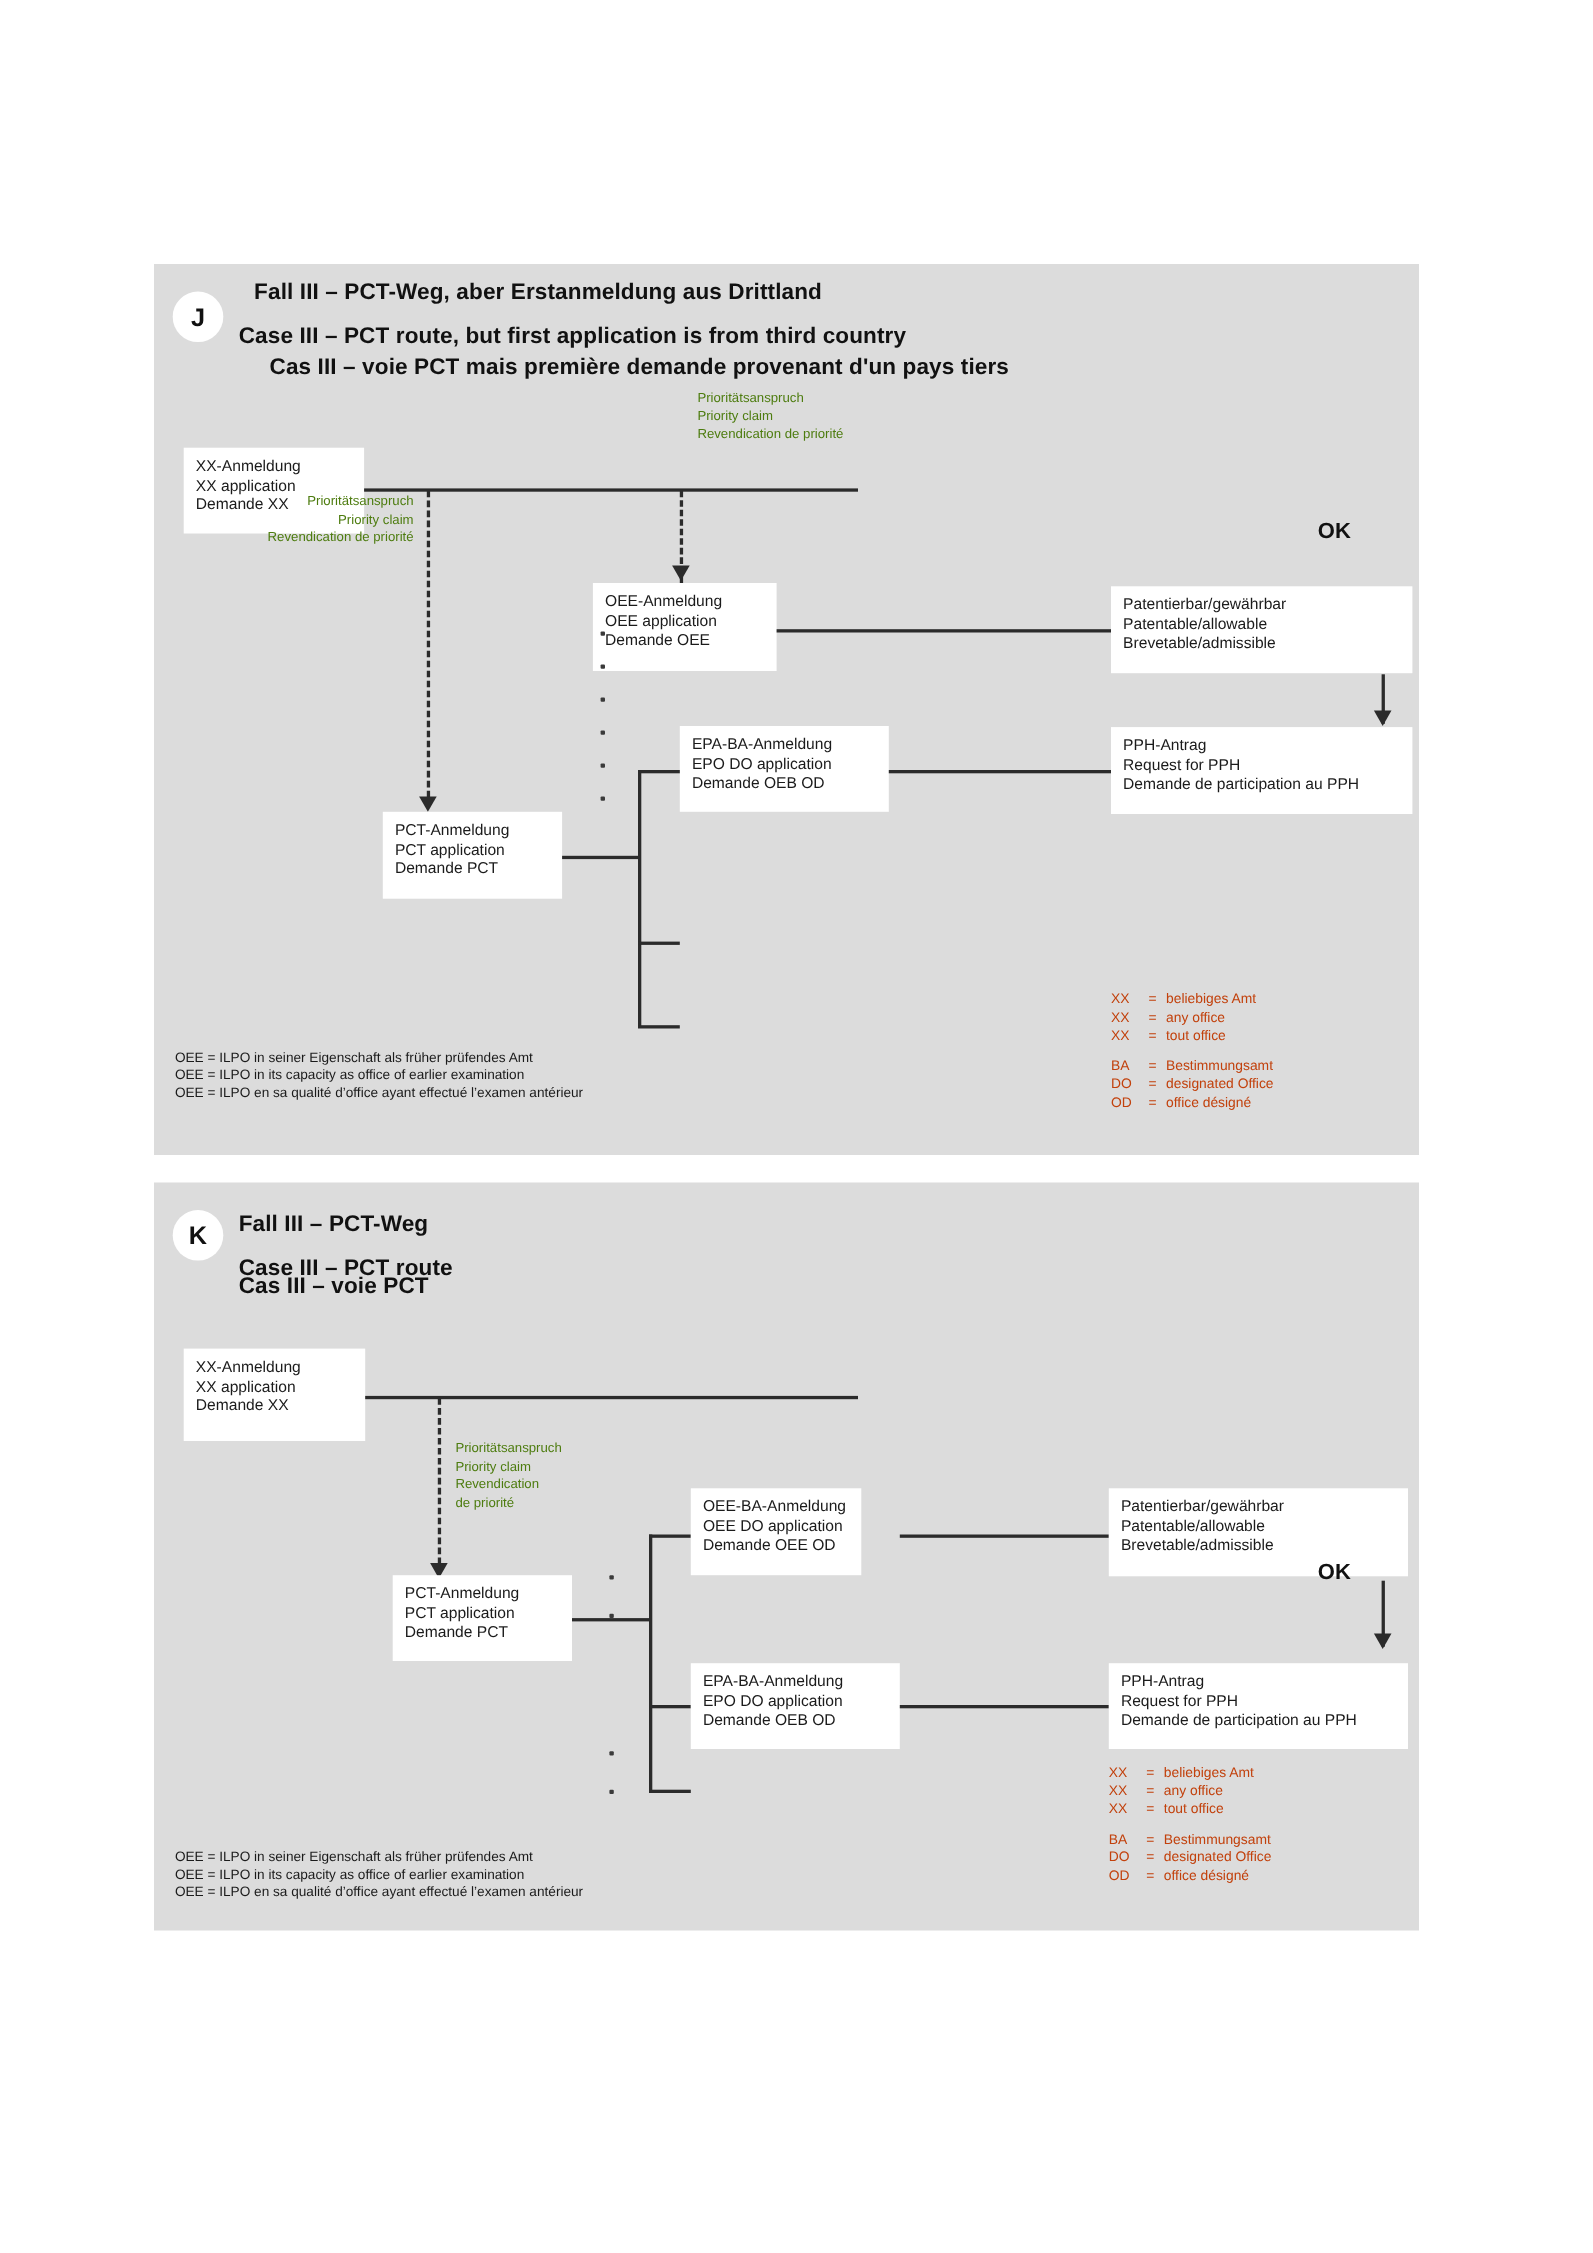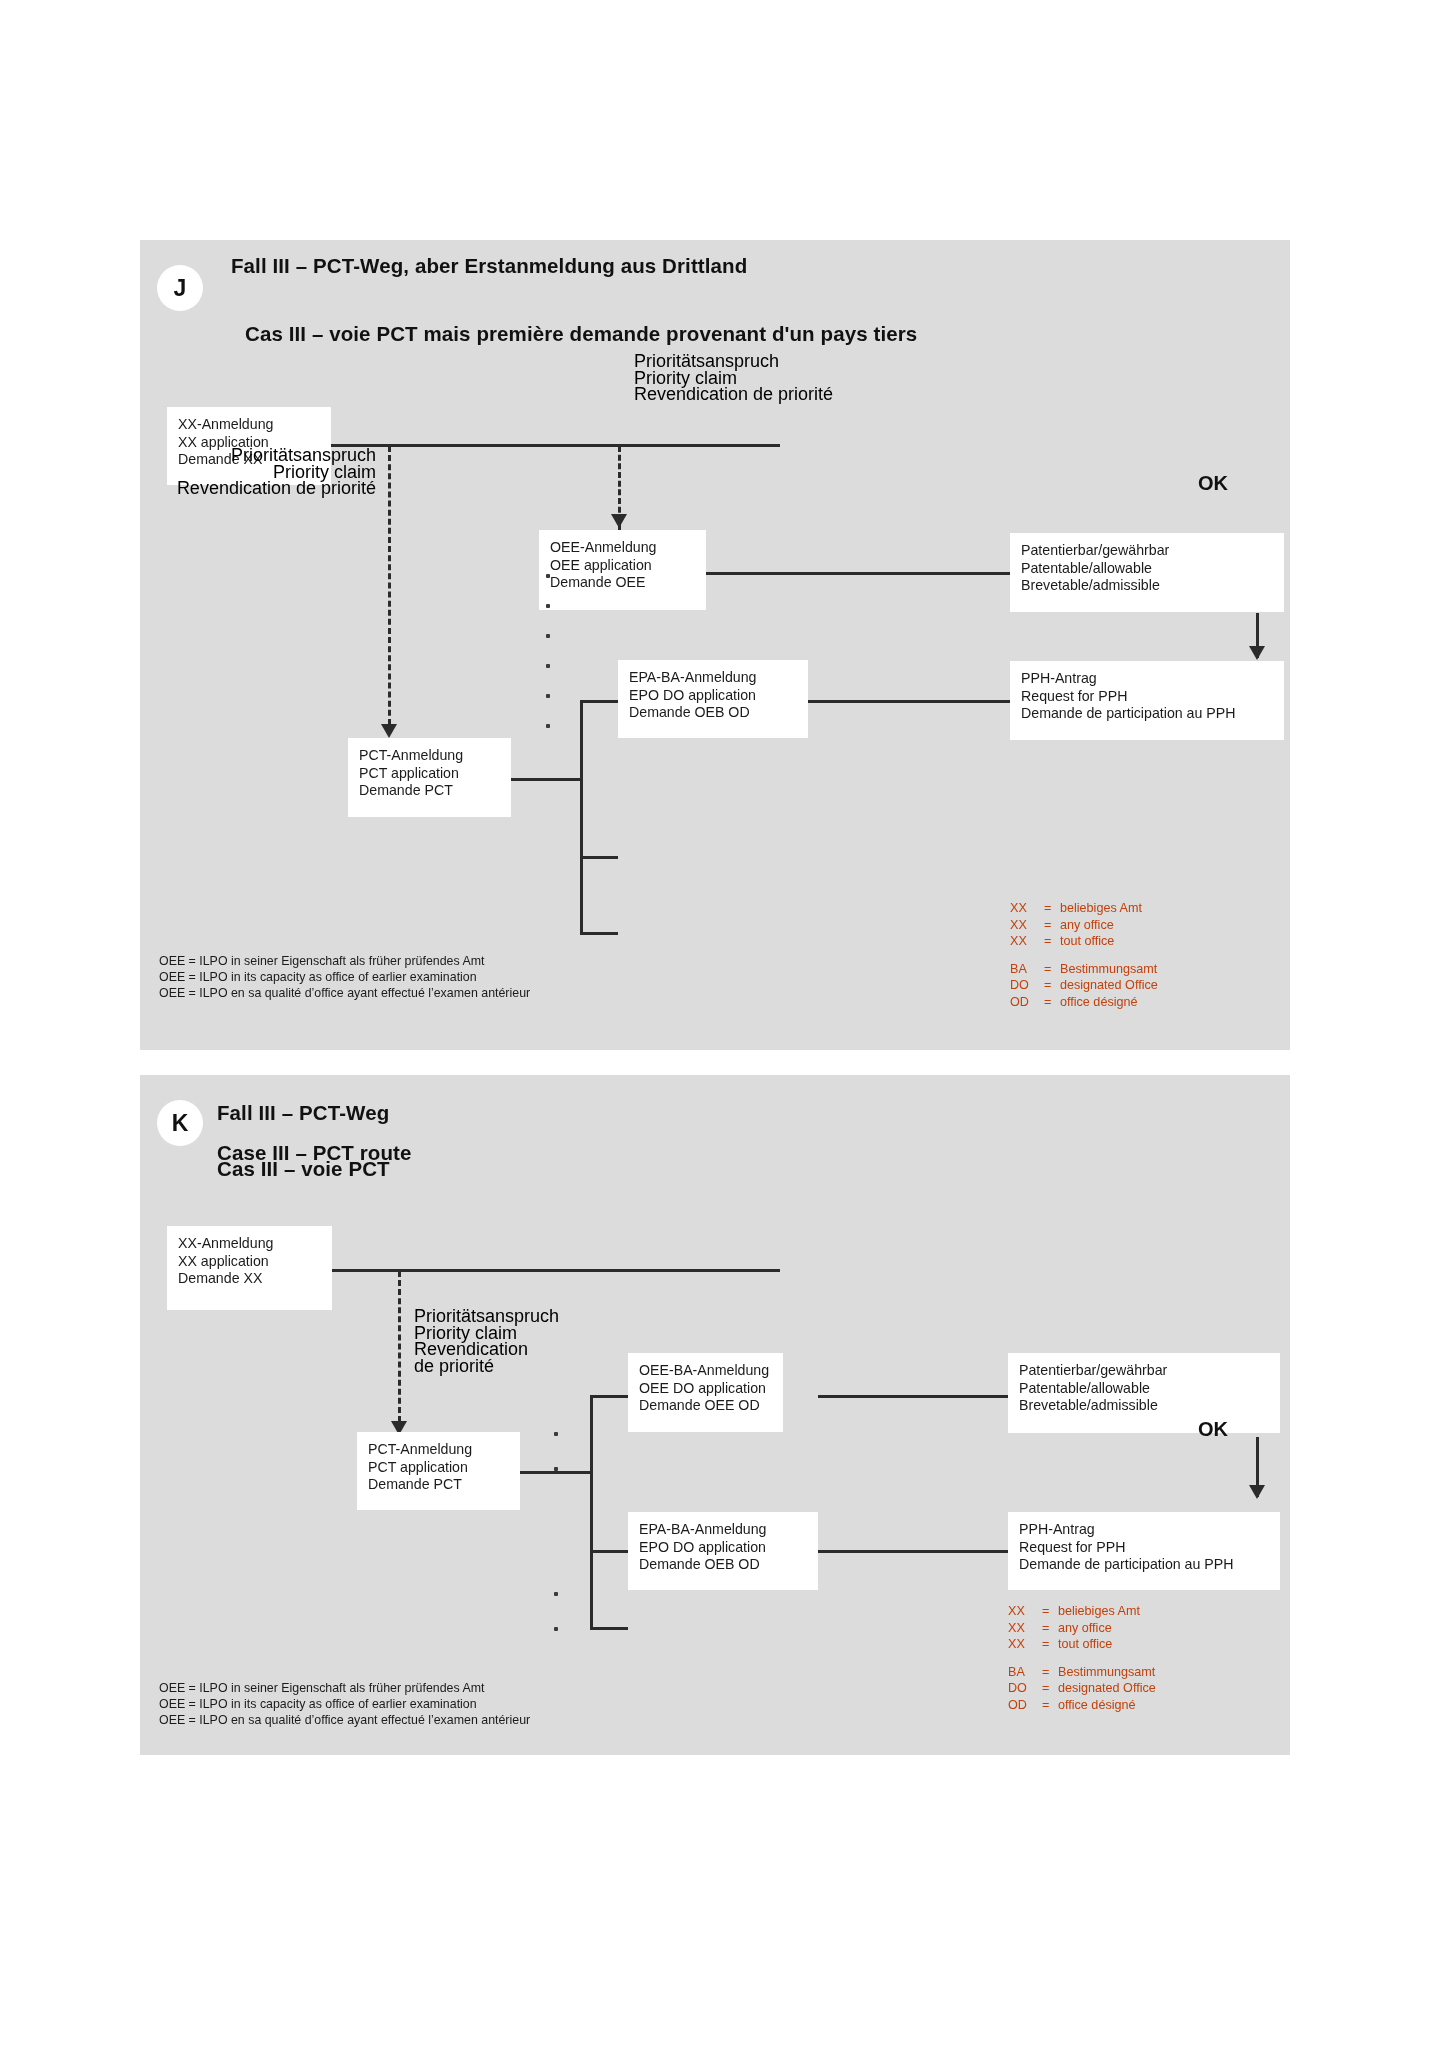--- a/index.html
+++ b/index.html
@@ -21,21 +21,21 @@
   .nodebox div{white-space:nowrap;}
 
   .hline{position:absolute;background:#2b2b2b;height:2.6px;}
   .vline{position:absolute;background:#2b2b2b;width:2.6px;}
 
   .dashv{position:absolute;width:0;border-left:3.4px dashed #2b2b2b;}
   .arrowdown{position:absolute;width:0;height:0;
              border-left:8.5px solid transparent;border-right:8.5px solid transparent;
              border-top:14px solid #2b2b2b;}
 
-  .lbl{position:absolute;font-size:18px;line-height:16.6px;color:#000000;white-space:nowrap;}
+  .lbl{position:absolute;font-size:12px;line-height:16.6px;color:#4d7c0f;white-space:nowrap;}
   .lbl.right{text-align:right;}
 
   .ok{position:absolute;font-weight:bold;font-size:20px;color:#111;}
 
   .dot{position:absolute;width:4px;height:4px;background:#3a3a3a;border-radius:1px;}
 
   .legend{position:absolute;font-size:12.4px;line-height:16.2px;color:#1b1b1b;white-space:nowrap;}
   .legend div{white-space:nowrap;}
   .abbr{position:absolute;font-size:12.6px;line-height:16.5px;color:#c2410c;}
   .abbr table{border-collapse:collapse;}
@@ -47,20 +47,21 @@
 </head>
 <body>
 
 <div class="page">
 
   <div class="panel" id="panel-j">
 
     <div class="badge" style="left:17px;top:25px;">J</div>
 
     <div class="title" style="left:77px;top:12px;margin-left:14px;">Fall III – PCT-Weg, aber Erstanmeldung aus Drittland</div>
+    <div class="title" style="left:77px;top:52px;">Case III – PCT route, but first application is from third country</div>
     <div class="title" style="left:77px;top:80px;margin-left:28px;">Cas III – voie PCT mais première demande provenant d'un pays tiers</div>
 
     <div class="nodebox" style="left:27px;top:167px;width:164px;height:78px;">
       <div>XX-Anmeldung</div>
       <div>XX application</div>
       <div>Demande XX</div>
     </div>
 
     <div class="hline" style="left:191px;top:204px;width:449px;"></div>
 

